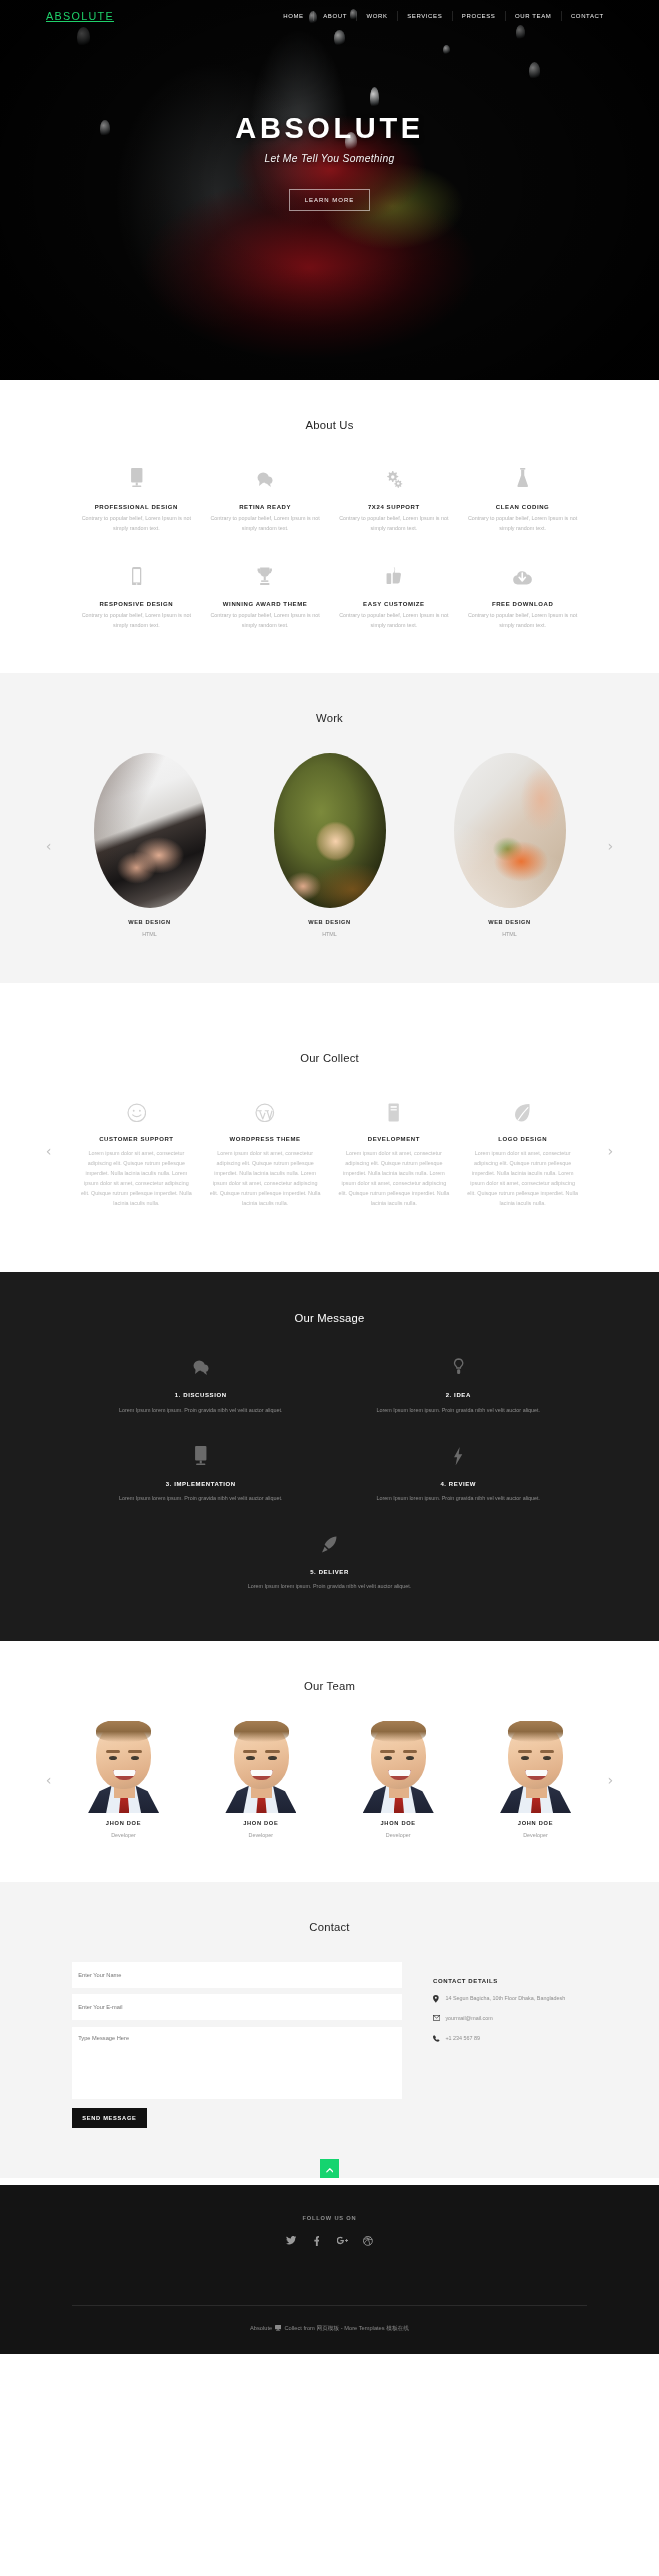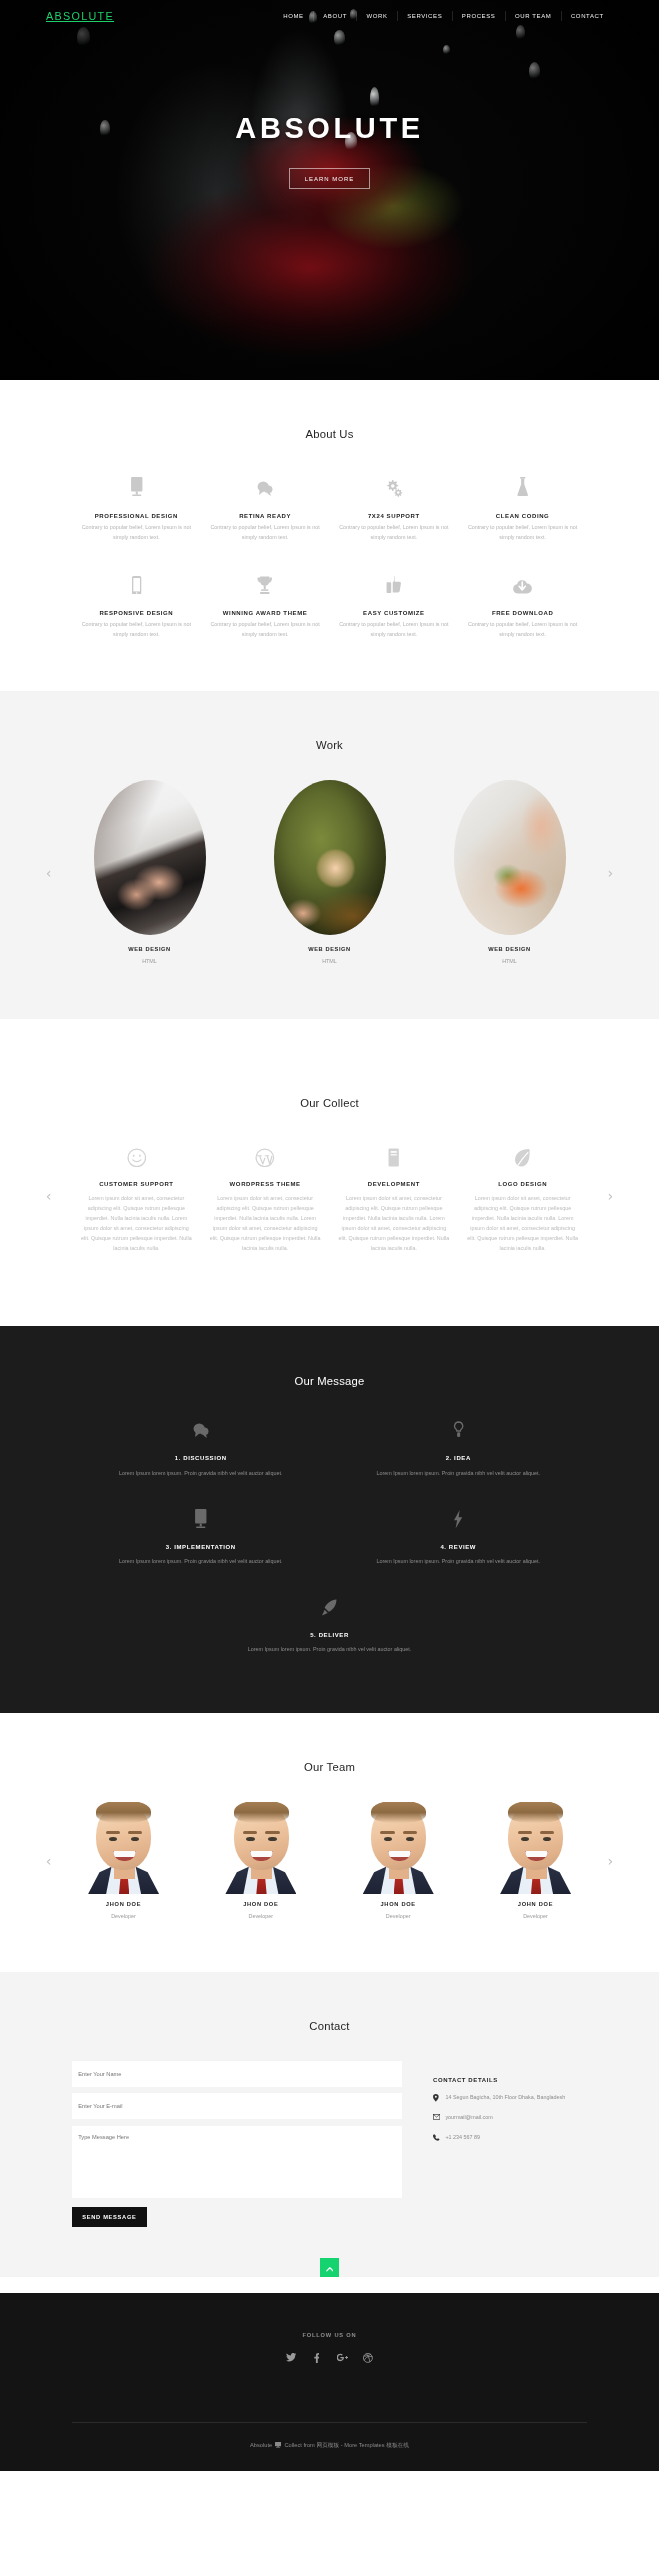--- a/index.html
+++ b/index.html
@@ -5,21 +5,21 @@
 <style>
   * { box-sizing: border-box; margin: 0; padding: 0; }
   html, body { width: 659px; }
   body {
     font-family: "Liberation Sans", sans-serif;
     background: #ffffff;
     color: #222;
     -webkit-font-smoothing: antialiased;
   }
   .wrap { width: 659px; margin: 0 auto; }
-  .container { width: 515px; margin: 16px auto; position: relative; }
+  .container { width: 515px; margin: 7px auto; position: relative; }
 
   
   .hero {
     position: relative;
     width: 659px;
     height: 380px;
     background: #050505;
     overflow: hidden;
   }
   .hero-bg {
@@ -421,20 +421,21 @@
           <a href="#">SERVICES</a>
           <a href="#">PROCESS</a>
           <a href="#">OUR TEAM</a>
           <a href="#">CONTACT</a>
         </div>
       </div>
     </nav>
 
     <div class="hero-content">
       <h1 class="hero-title">ABSOLUTE</h1>
+      <div class="hero-sub">Let Me Tell You Something</div>
       <button class="hero-btn">LEARN MORE</button>
     </div>
   </section>
 
   <section class="section" id="about">
     <div class="container">
       <h2 class="sec-title">About Us</h2>
 
       <div class="feat-row">
         <div class="feat">

